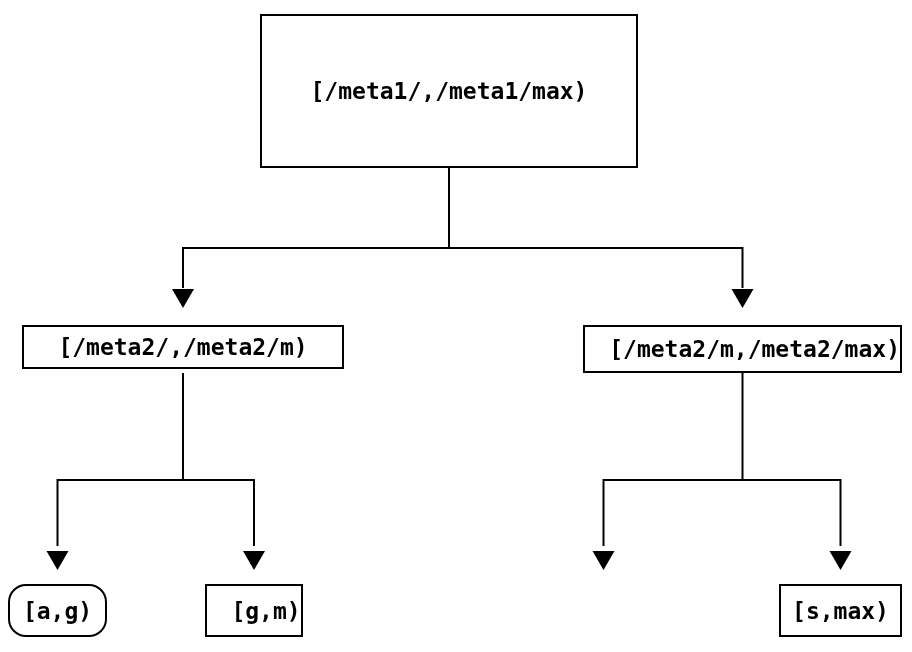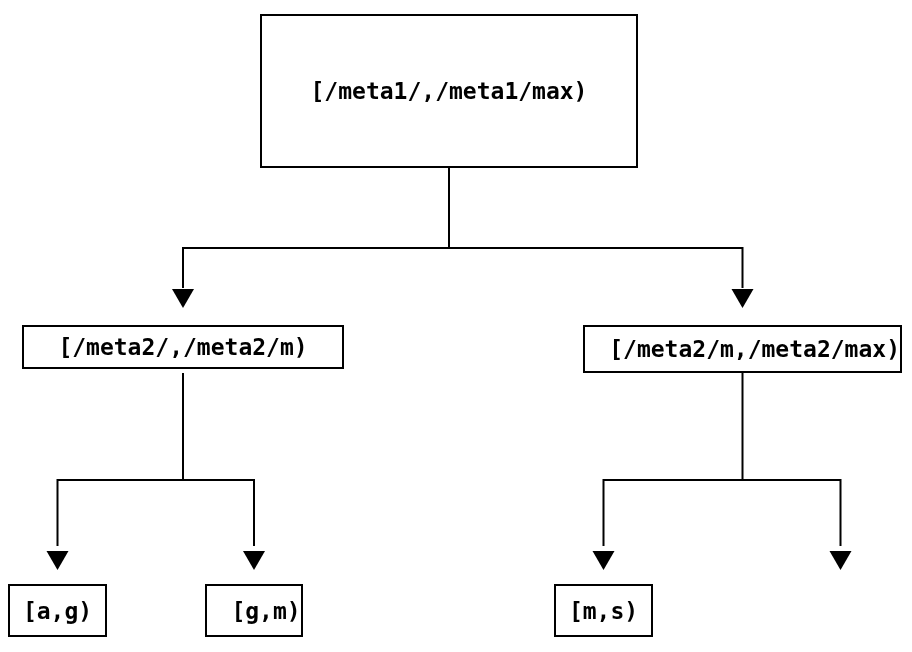--- a/index.html
+++ b/index.html
@@ -31,21 +31,21 @@
     display: flex;
     align-items: center;
     justify-content: center;
     font-size: 23px;
     font-weight: bold;
     white-space: nowrap;
   }
   .node-root  { left: 260px; top: 14px;  width: 378px; height: 154px; text-align: right; }
   .node-l2a   { left: 22px;  top: 325px; width: 322px; height: 44px; }
   .node-l2b   { left: 583px; top: 325px; width: 319px; height: 48px; justify-content: flex-end; }
-  .node-ag    { left: 8px;   top: 584px; width: 99px;  height: 53px; }
+  .node-ag    { left: 8px;   top: 584px; width: 99px;  height: 53px; border-radius: 18px; }
   .node-gm    { left: 205px; top: 584px; width: 98px;  height: 53px; padding-left: 24px; }
   .node-ms    { left: 554px; top: 584px; width: 99px;  height: 53px; }
   .node-smax  { left: 779px; top: 584px; width: 123px; height: 53px; }
 </style>
 </head>
 <body>
 
 <div class="canvas">
 
   <svg class="edges" viewBox="0 0 912 652" xmlns="http://www.w3.org/2000/svg">
@@ -79,18 +79,18 @@
   </div>
 
   <div class="node node-ag">
     <span>[a,g)</span>
   </div>
 
   <div class="node node-gm">
     <span>[g,m)</span>
   </div>
 
-  <div class="node node-ms">
-    <span>[m,s)</span>
+
+  <div class="node node-smax">
+    <span>[s,max)</span>
   </div>
-
 
 </div>
 
 </body></html>

